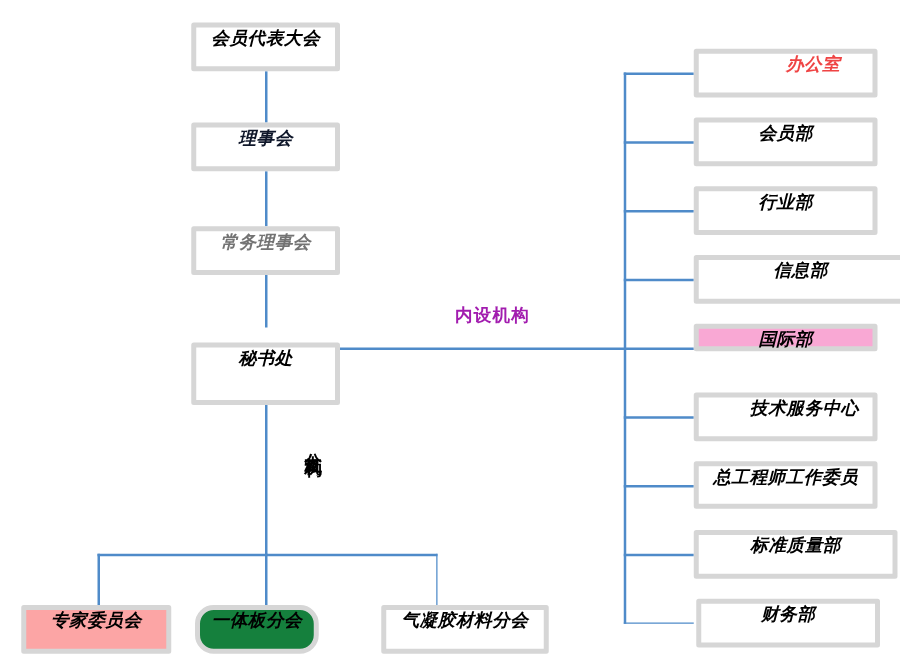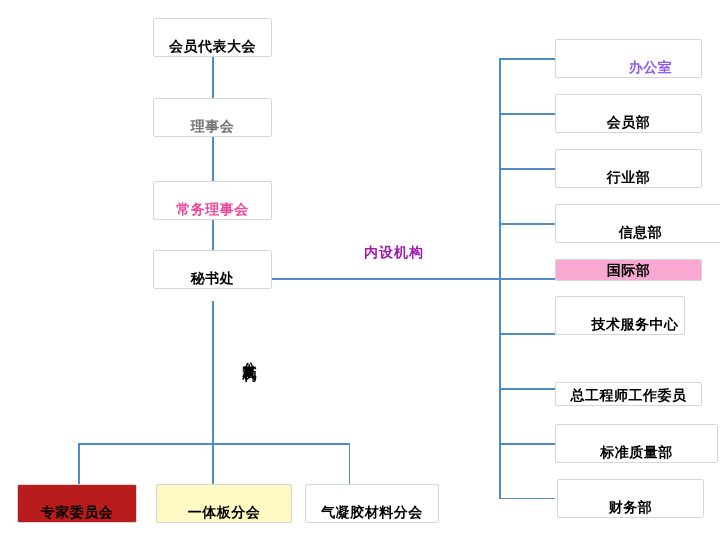--- a/index.html
+++ b/index.html
@@ -12,25 +12,26 @@
     position: relative;
     width: 720px;
     height: 535px;
     background: #ffffff;
     overflow: hidden;
   }
   .node {
     position: absolute;
     box-sizing: border-box;
     background: #ffffff;
-    border: 1px solid #14532d;
+    border: 4px solid #14532d;
     border-radius: 2px;
     display: flex;
-    align-items: flex-end;
+    align-items: flex-start;
     justify-content: center;
+    font-style: italic;
   }
   .node span {
     font-size: 14px;
     font-weight: 700;
     color: #000000;
     letter-spacing: 0.5px;
     white-space: nowrap;
   }
   .line {
     position: absolute;
@@ -73,59 +74,59 @@
       <div class="line" style="left: 499px; top: 333px; width: 56px; height: 1.5px; background: rgb(79, 139, 201);"></div>
       <div class="line" style="left: 499px; top: 388px; width: 56px; height: 1.5px; background: rgb(79, 139, 201);"></div>
       <div class="line" style="left: 499px; top: 443px; width: 56px; height: 1.5px; background: rgb(79, 139, 201);"></div>
       <div class="line" style="left: 499px; top: 497.5px; width: 56px; height: 1.5px; background: rgb(79, 139, 201);"></div>
     </div>
   <div id="nodes-layer">
       <div class="node" style="left: 153px; top: 18px; width: 119px; height: 39px; border-color: rgb(214, 214, 214); background: rgb(255, 255, 255);">
         <span style="color: rgb(0, 0, 0);">会员代表大会</span>
       </div>
       <div class="node" style="left: 153px; top: 98px; width: 119px; height: 39px; border-color: rgb(214, 214, 214); background: rgb(255, 255, 255);">
-        <span style="color: #737373;">理事会</span>
+        <span style="color: #0f172a;">理事会</span>
       </div>
       <div class="node" style="left: 153px; top: 181px; width: 119px; height: 39px; border-color: rgb(214, 214, 214); background: rgb(255, 255, 255);">
-        <span style="color: #ec4899;">常务理事会</span>
+        <span style="color: #737373;">常务理事会</span>
       </div>
-      <div class="node" style="left: 153px; top: 250px; width: 119px; height: 39px; border-color: rgb(214, 214, 214); background: rgb(255, 255, 255);">
+      <div class="node" style="left: 153px; top: 274px; width: 119px; height: 50px; border-color: rgb(214, 214, 214); background: rgb(255, 255, 255);">
         <span style="color: rgb(0, 0, 0);">秘书处</span>
       </div>
       <div class="node" style="left: 555px; top: 39px; width: 147px; height: 39px; border-color: rgb(214, 214, 214); background: rgb(255, 255, 255);">
-        <span style="color: #8b5cf6; margin-left: 44px;">办公室</span>
+        <span style="color: #ef4444; margin-left: 44px;">办公室</span>
       </div>
       <div class="node" style="left: 555px; top: 94px; width: 147px; height: 39px; border-color: rgb(214, 214, 214); background: rgb(255, 255, 255);">
         <span style="color: rgb(0, 0, 0);">会员部</span>
       </div>
       <div class="node" style="left: 555px; top: 149px; width: 147px; height: 39px; border-color: rgb(214, 214, 214); background: rgb(255, 255, 255);">
         <span style="color: rgb(0, 0, 0);">行业部</span>
       </div>
       <div class="node" style="left: 555px; top: 204px; width: 171px; height: 39px; border-color: rgb(214, 214, 214); background: rgb(255, 255, 255);">
         <span style="color: rgb(0, 0, 0);">信息部</span>
       </div>
       <div class="node" style="left: 555px; top: 259px; width: 147px; height: 22px; border-color: rgb(214, 214, 214); background: #f9a8d4;">
         <span style="color: rgb(0, 0, 0);">国际部</span>
       </div>
-      <div class="node" style="left: 555px; top: 296px; width: 130px; height: 39px; border-color: rgb(214, 214, 214); background: rgb(255, 255, 255); padding-left: 30px;">
+      <div class="node" style="left: 555px; top: 314px; width: 147px; height: 39px; border-color: rgb(214, 214, 214); background: rgb(255, 255, 255); padding-left: 30px;">
         <span style="color: rgb(0, 0, 0);">技术服务中心</span>
       </div>
-      <div class="node" style="left: 555px; top: 369px; width: 147px; height: 24px; border-color: rgb(214, 214, 214); background: rgb(255, 255, 255); margin-top: 13px;">
+      <div class="node" style="left: 555px; top: 369px; width: 147px; height: 38px; border-color: rgb(214, 214, 214); background: rgb(255, 255, 255);">
         <span style="color: rgb(0, 0, 0);">总工程师工作委员</span>
       </div>
       <div class="node" style="left: 555px; top: 424px; width: 163px; height: 39px; border-color: rgb(214, 214, 214); background: rgb(255, 255, 255);">
         <span style="color: rgb(0, 0, 0);">标准质量部</span>
       </div>
       <div class="node" style="left: 557px; top: 479px; width: 147px; height: 39px; border-color: rgb(214, 214, 214); background: rgb(255, 255, 255);">
         <span style="color: rgb(0, 0, 0);">财务部</span>
       </div>
-      <div class="node" style="left: 17px; top: 484px; width: 120px; height: 39px; border-color: rgb(214, 214, 214); background: #b91c1c;">
+      <div class="node" style="left: 17px; top: 484px; width: 120px; height: 39px; border-color: rgb(214, 214, 214); background: #fca5a5;">
         <span style="color: rgb(0, 0, 0);">专家委员会</span>
       </div>
-      <div class="node" style="left: 156px; top: 484px; width: 136px; height: 39px; border-color: rgb(214, 214, 214); background: #fef9c3;">
+      <div class="node" style="left: 156px; top: 484px; width: 99px; height: 39px; border-color: rgb(214, 214, 214); background: #15803d; border-radius: 15px;">
         <span style="color: rgb(0, 0, 0);">一体板分会</span>
       </div>
       <div class="node" style="left: 305px; top: 484px; width: 134px; height: 39px; border-color: rgb(214, 214, 214); background: rgb(255, 255, 255);">
         <span style="color: rgb(0, 0, 0);">气凝胶材料分会</span>
       </div>
     </div>
   <div id="labels-layer">
       <div class="flow-label" style="left: 352px; top: 244px; color: #a21caf; padding-left: 12px;">内设机构</div>
       <div class="flow-label vertical" style="left: 241px; top: 351px; color: rgb(0, 0, 0);">分支机构</div>
     </div>

